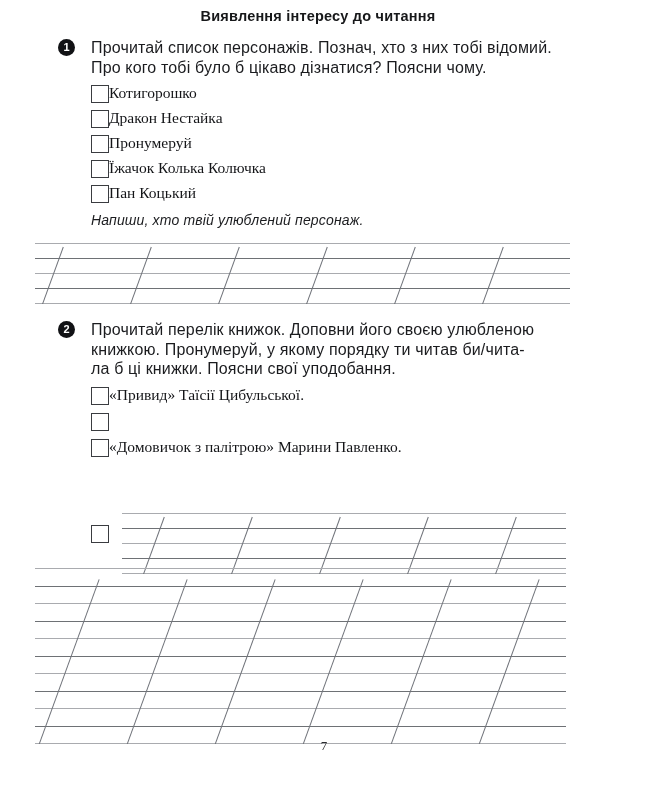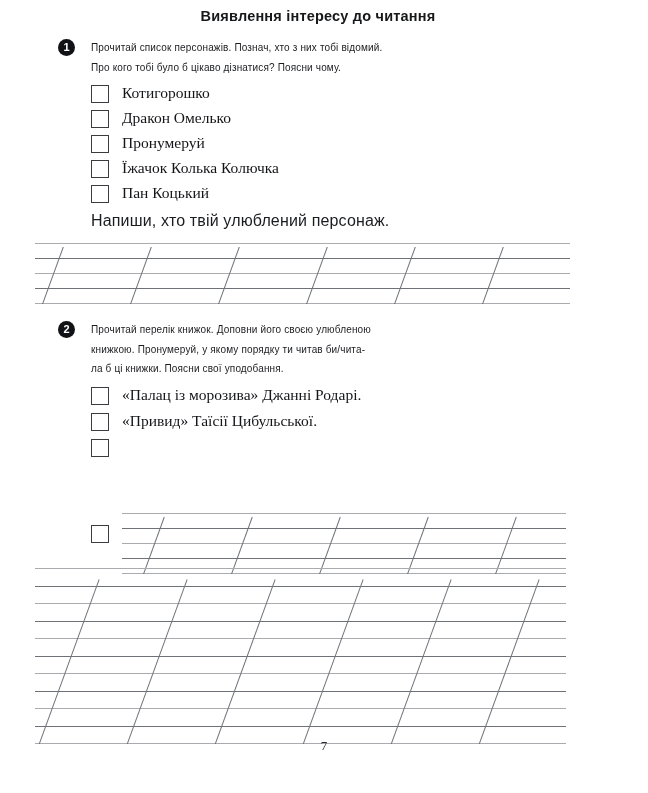--- a/index.html
+++ b/index.html
@@ -56,21 +56,21 @@
     border-radius: 50%;
     background: #111215;
     color: #ffffff;
     font-size: 11px;
     font-weight: bold;
     line-height: 17px;
     text-align: center;
   }
 
   .instructions {
-    font-size: 10px;
+    font-size: 16px;
     line-height: 19.5px;
     letter-spacing: 0.15px;
     color: #1b1c1f;
     white-space: pre-line;
   }
 
   
   .check-list {
     margin-top: 6px;
     padding-left: 33px;
@@ -85,34 +85,34 @@
   .checkbox {
     flex: 0 0 auto;
     width: 16px;
     height: 16px;
     border: 1.3px solid #3a3c40;
     background: #ffffff;
     margin-top: 2px;
   }
 
   .item-text {
-    margin-left: 13px;
     font-family: "Liberation Serif", serif;
     font-size: 15.5px;
     line-height: 19px;
     color: #141518;
     white-space: pre-line;
   }
 
   .prompt {
     padding-left: 33px;
     margin-top: 9px;
-    font-size: 16px;
+    font-size: 14px;
     letter-spacing: 0.15px;
     color: #1b1c1f;
+    font-style: italic;
   }
 
   
   .ruled {
     position: absolute;
     overflow: hidden;
   }
   .ruled .hline {
     position: absolute;
     left: 0;
@@ -172,21 +172,21 @@
 Про кого тобі було б цікаво дізнатися? Поясни чому.</div>
     </div>
 
     <div class="check-list">
       <div class="check-row">
         <span class="checkbox"></span>
         <span class="item-text">Котигорошко</span>
       </div>
       <div class="check-row">
         <span class="checkbox"></span>
-        <span class="item-text">Дракон Омелько</span>
+        <span class="item-text">Дракон Нестайка</span>
       </div>
       <div class="check-row">
         <span class="checkbox"></span>
         <span class="item-text">Пронумеруй</span>
       </div>
       <div class="check-row">
         <span class="checkbox"></span>
         <span class="item-text">Їжачок Колька Колючка</span>
       </div>
       <div class="check-row">
@@ -216,28 +216,28 @@
     <div class="ex-head">
       <div class="badge">2</div>
       <div class="instructions">Прочитай перелік книжок. Доповни його своєю улюбленою
 книжкою. Пронумеруй, у якому порядку ти читав би/чита-
 ла б ці книжки. Поясни свої уподобання.</div>
     </div>
 
     <div class="check-list">
       <div class="check-row">
         <span class="checkbox"></span>
-        <span class="item-text">«Палац із морозива» Джанні Родарі.</span>
-      </div>
-      <div class="check-row">
-        <span class="checkbox"></span>
         <span class="item-text">«Привид» Таїсії Цибульської.</span>
       </div>
       <div class="check-row">
         <span class="checkbox"></span>
+      </div>
+      <div class="check-row">
+        <span class="checkbox"></span>
+        <span class="item-text">«Домовичок з палітрою» Марини Павленко.</span>
       </div>
     </div>
   </div>
 
   <div class="lone-check"></div>
   <div class="ruled" id="ruled-2" style="height: 61px;">
       <div class="hline light" style="top: 0px;"></div>
       <div class="hline" style="top: 15px;"></div>
       <div class="hline light" style="top: 30px;"></div>
       <div class="hline" style="top: 45px;"></div>

